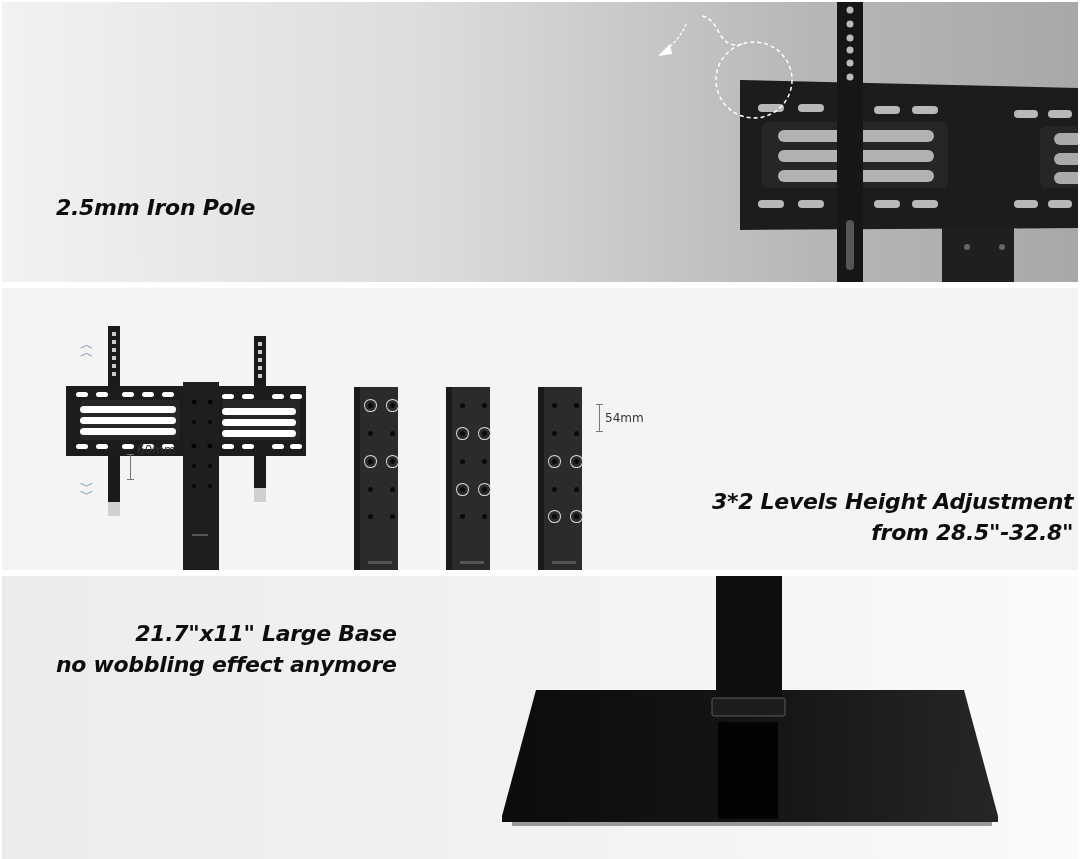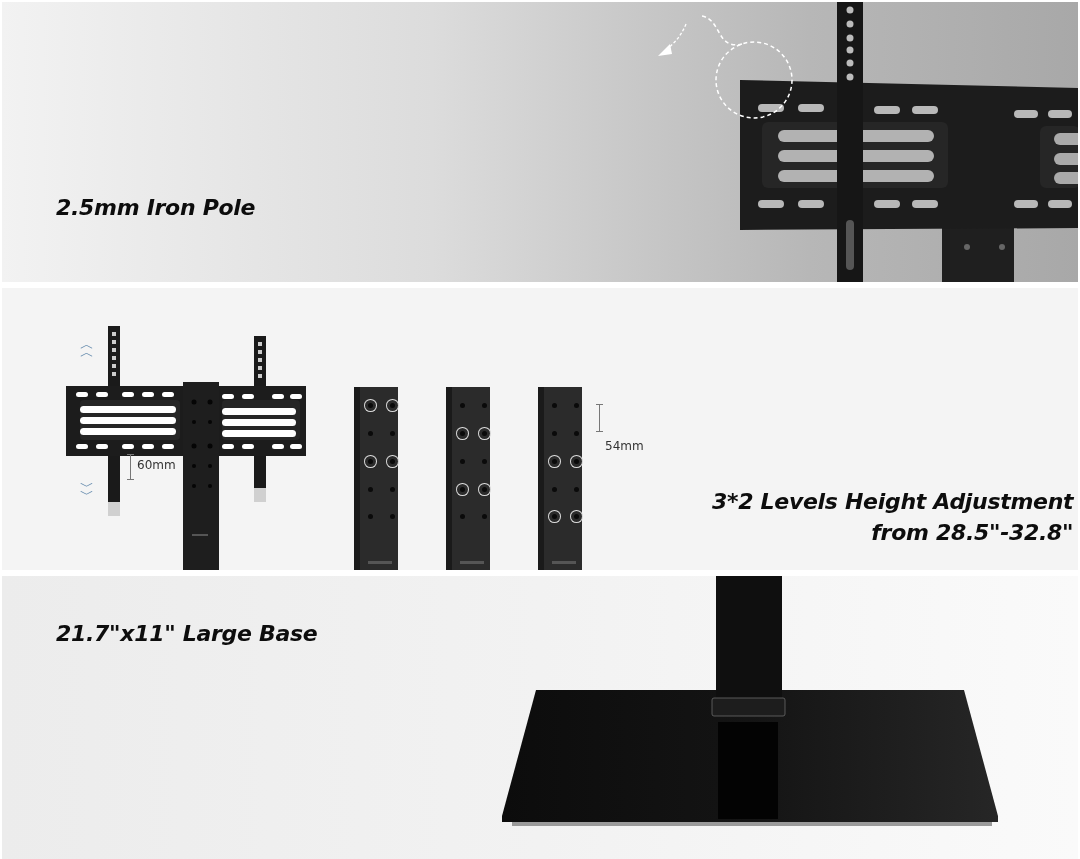--- a/index.html
+++ b/index.html
@@ -167,21 +167,21 @@
       <circle cx="132" cy="164" r="2"></circle>
         <circle cx="148" cy="164" r="2"></circle>
     </g>
     <rect x="130" y="212" width="16" height="2" fill="#555"></rect>
   </svg>
 
   <div class="arrow-icon" style="left:78px; top:52px;">︿<br>︿</div>
   <div class="arrow-icon" style="left:78px; top:194px;">﹀<br>﹀</div>
 
   <div class="dim-bar" style="left:128px; top:166px; height:26px;"></div>
-  <div class="dim-label" style="left:135px; top:170px;">60mm</div>
+  <div class="dim-label" style="left:135px; top:155px;">60mm</div>
 
   <div class="column" style="left:352px; top:99px; width:44px; height:183px;">
     <span class="hole mark" style="left:8px; top:16px;"></span>
     <span class="hole mark" style="left:30px; top:16px;"></span>
     <span class="hole" style="left:8px; top:44px;"></span>
     <span class="hole" style="left:30px; top:44px;"></span>
     <span class="hole mark" style="left:8px; top:72px;"></span>
     <span class="hole mark" style="left:30px; top:72px;"></span>
     <span class="hole" style="left:8px; top:100px;"></span>
     <span class="hole" style="left:30px; top:100px;"></span>
@@ -210,31 +210,32 @@
     <span class="hole mark" style="left:8px; top:72px;"></span>
     <span class="hole mark" style="left:30px; top:72px;"></span>
     <span class="hole" style="left:8px; top:100px;"></span>
     <span class="hole" style="left:30px; top:100px;"></span>
     <span class="hole mark" style="left:8px; top:127px;"></span>
     <span class="hole mark" style="left:30px; top:127px;"></span>
     <span class="logo-strip"></span>
   </div>
 
   <div class="dim-bar" style="left:597px; top:116px; height:28px;"></div>
-  <div class="dim-label" style="left:603px; top:123px;margin-top:28px;">54mm</div>
+  <div class="dim-label" style="left:603px; top:123px;">54mm</div>
 
   <div class="caption" style="left:710px; top:198px;">
     <div>3*2 Levels Height Adjustment</div>
     <div>from 28.5"-32.8"</div>
   </div>
 </section>
 
 <section id="panel3" class="panel">
   <div class="caption" style="left:54px; top:42px;">
     <div>21.7"x11" Large Base</div>
+    <div>no wobbling effect anymore</div>
   </div>
 
   <svg style="position:absolute; left:490px; top:0;" width="520" height="283">
     <defs>
       <linearGradient id="baseGrad" x1="0" x2="1" y1="0" y2="0">
         <stop offset="0" stop-color="#0c0c0c"></stop>
         <stop offset="0.5" stop-color="#141414"></stop>
         <stop offset="1" stop-color="#262626"></stop>
       </linearGradient>
     </defs>

